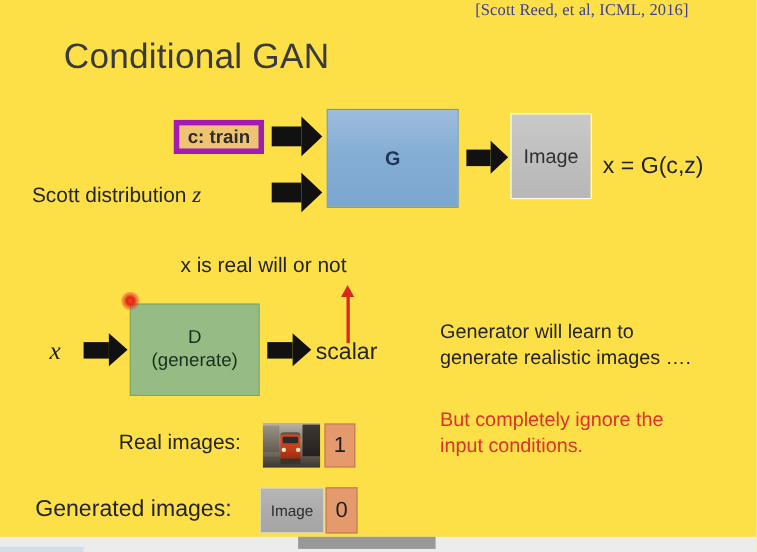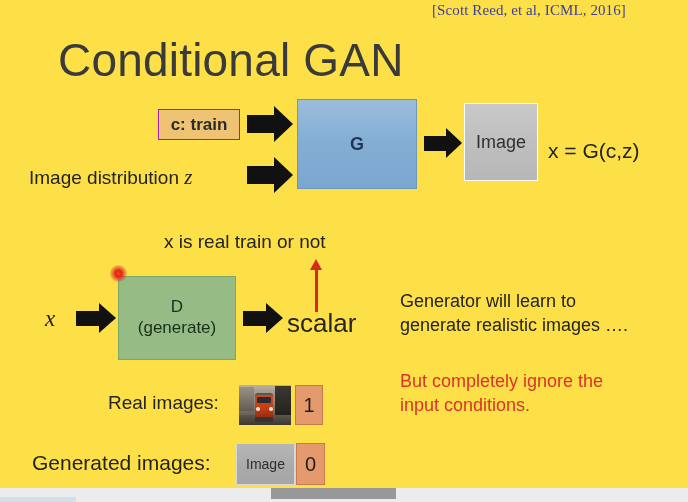--- a/index.html
+++ b/index.html
@@ -28,42 +28,42 @@
     color: #3b3f9c;
     letter-spacing: 0.1px;
     white-space: nowrap;
   }
 
   
   .title {
     position: absolute;
     left: 58px;
     top: 33px;
-    font-size: 46px;
+    font-size: 32px;
     color: #3a3a3a;
     font-weight: 400;
     letter-spacing: 0.2px;
     white-space: nowrap;
   }
 
   
   .box {
     position: absolute;
     box-sizing: border-box;
     display: flex;
     align-items: center;
     justify-content: center;
     text-align: center;
   }
 
   .box-c-train {
     left: 158px; top: 109px;
     width: 82px; height: 31px;
     background: #eec373;
-    border: 1px solid #a21caf;
+    border: 5px solid #a21caf;
     font-size: 17px;
     color: #2b2b2b;
     font-weight: 600;
   }
 
   .box-g {
     left: 297px; top: 99px;
     width: 120px; height: 90px;
     background: linear-gradient(180deg,#9dbcdd 0%, #85aed5 45%, #7ba6cf 100%);
     border: 1px solid #6e97bf;
@@ -142,21 +142,21 @@
   }
   .lbl-x-input {
     left: 45px; top: 306px;
     font-family: "Liberation Serif", serif;
     font-style: italic;
     font-size: 23px;
     color: #1b1b1b;
   }
   .lbl-scalar {
     left: 287px; top: 308px;
-    font-size: 26px;
+    font-size: 21px;
     color: #242424;
   }
   .lbl-real-images {
     left: 108px; top: 392px;
     font-size: 19px;
     text-align: center;
   }
   .lbl-generated-images {
     left: 32px; top: 451px;
     font-size: 21px;
@@ -280,40 +280,40 @@
   <div class="title">Conditional GAN</div>
 
   <div class="box box-c-train">c: train</div>
 
   <div class="arrow arrow-c">
     <span class="shaft"></span>
     <span class="head" style="border-top-width:18px;border-bottom-width:18px;border-left-width:19px;"></span>
   </div>
 
   <div class="label lbl-normal-dist">
-    <span>Image distribution </span><span class="mathvar">z</span>
+    <span>Scott distribution </span><span class="mathvar">z</span>
   </div>
 
   <div class="arrow arrow-z">
     <span class="shaft"></span>
     <span class="head" style="border-top-width:18px;border-bottom-width:18px;border-left-width:19px;"></span>
   </div>
 
   <div class="box box-g">G</div>
 
   <div class="arrow arrow-g-img">
     <span class="shaft"></span>
     <span class="head" style="border-top-width:15px;border-bottom-width:15px;border-left-width:16px;"></span>
   </div>
 
   <div class="box box-image-top">Image</div>
 
   <div class="label lbl-eq">x = G(c,z)</div>
 
-  <div class="label lbl-x-real">x is real train or not</div>
+  <div class="label lbl-x-real">x is real will or not</div>
 
   <div class="red-arrow-head"></div>
   <div class="red-arrow-shaft"></div>
 
   <div class="label lbl-x-input">x</div>
 
   <div class="arrow arrow-x-d">
     <span class="shaft"></span>
     <span class="head" style="border-top-width:15.5px;border-bottom-width:15.5px;border-left-width:17px;"></span>
   </div>

